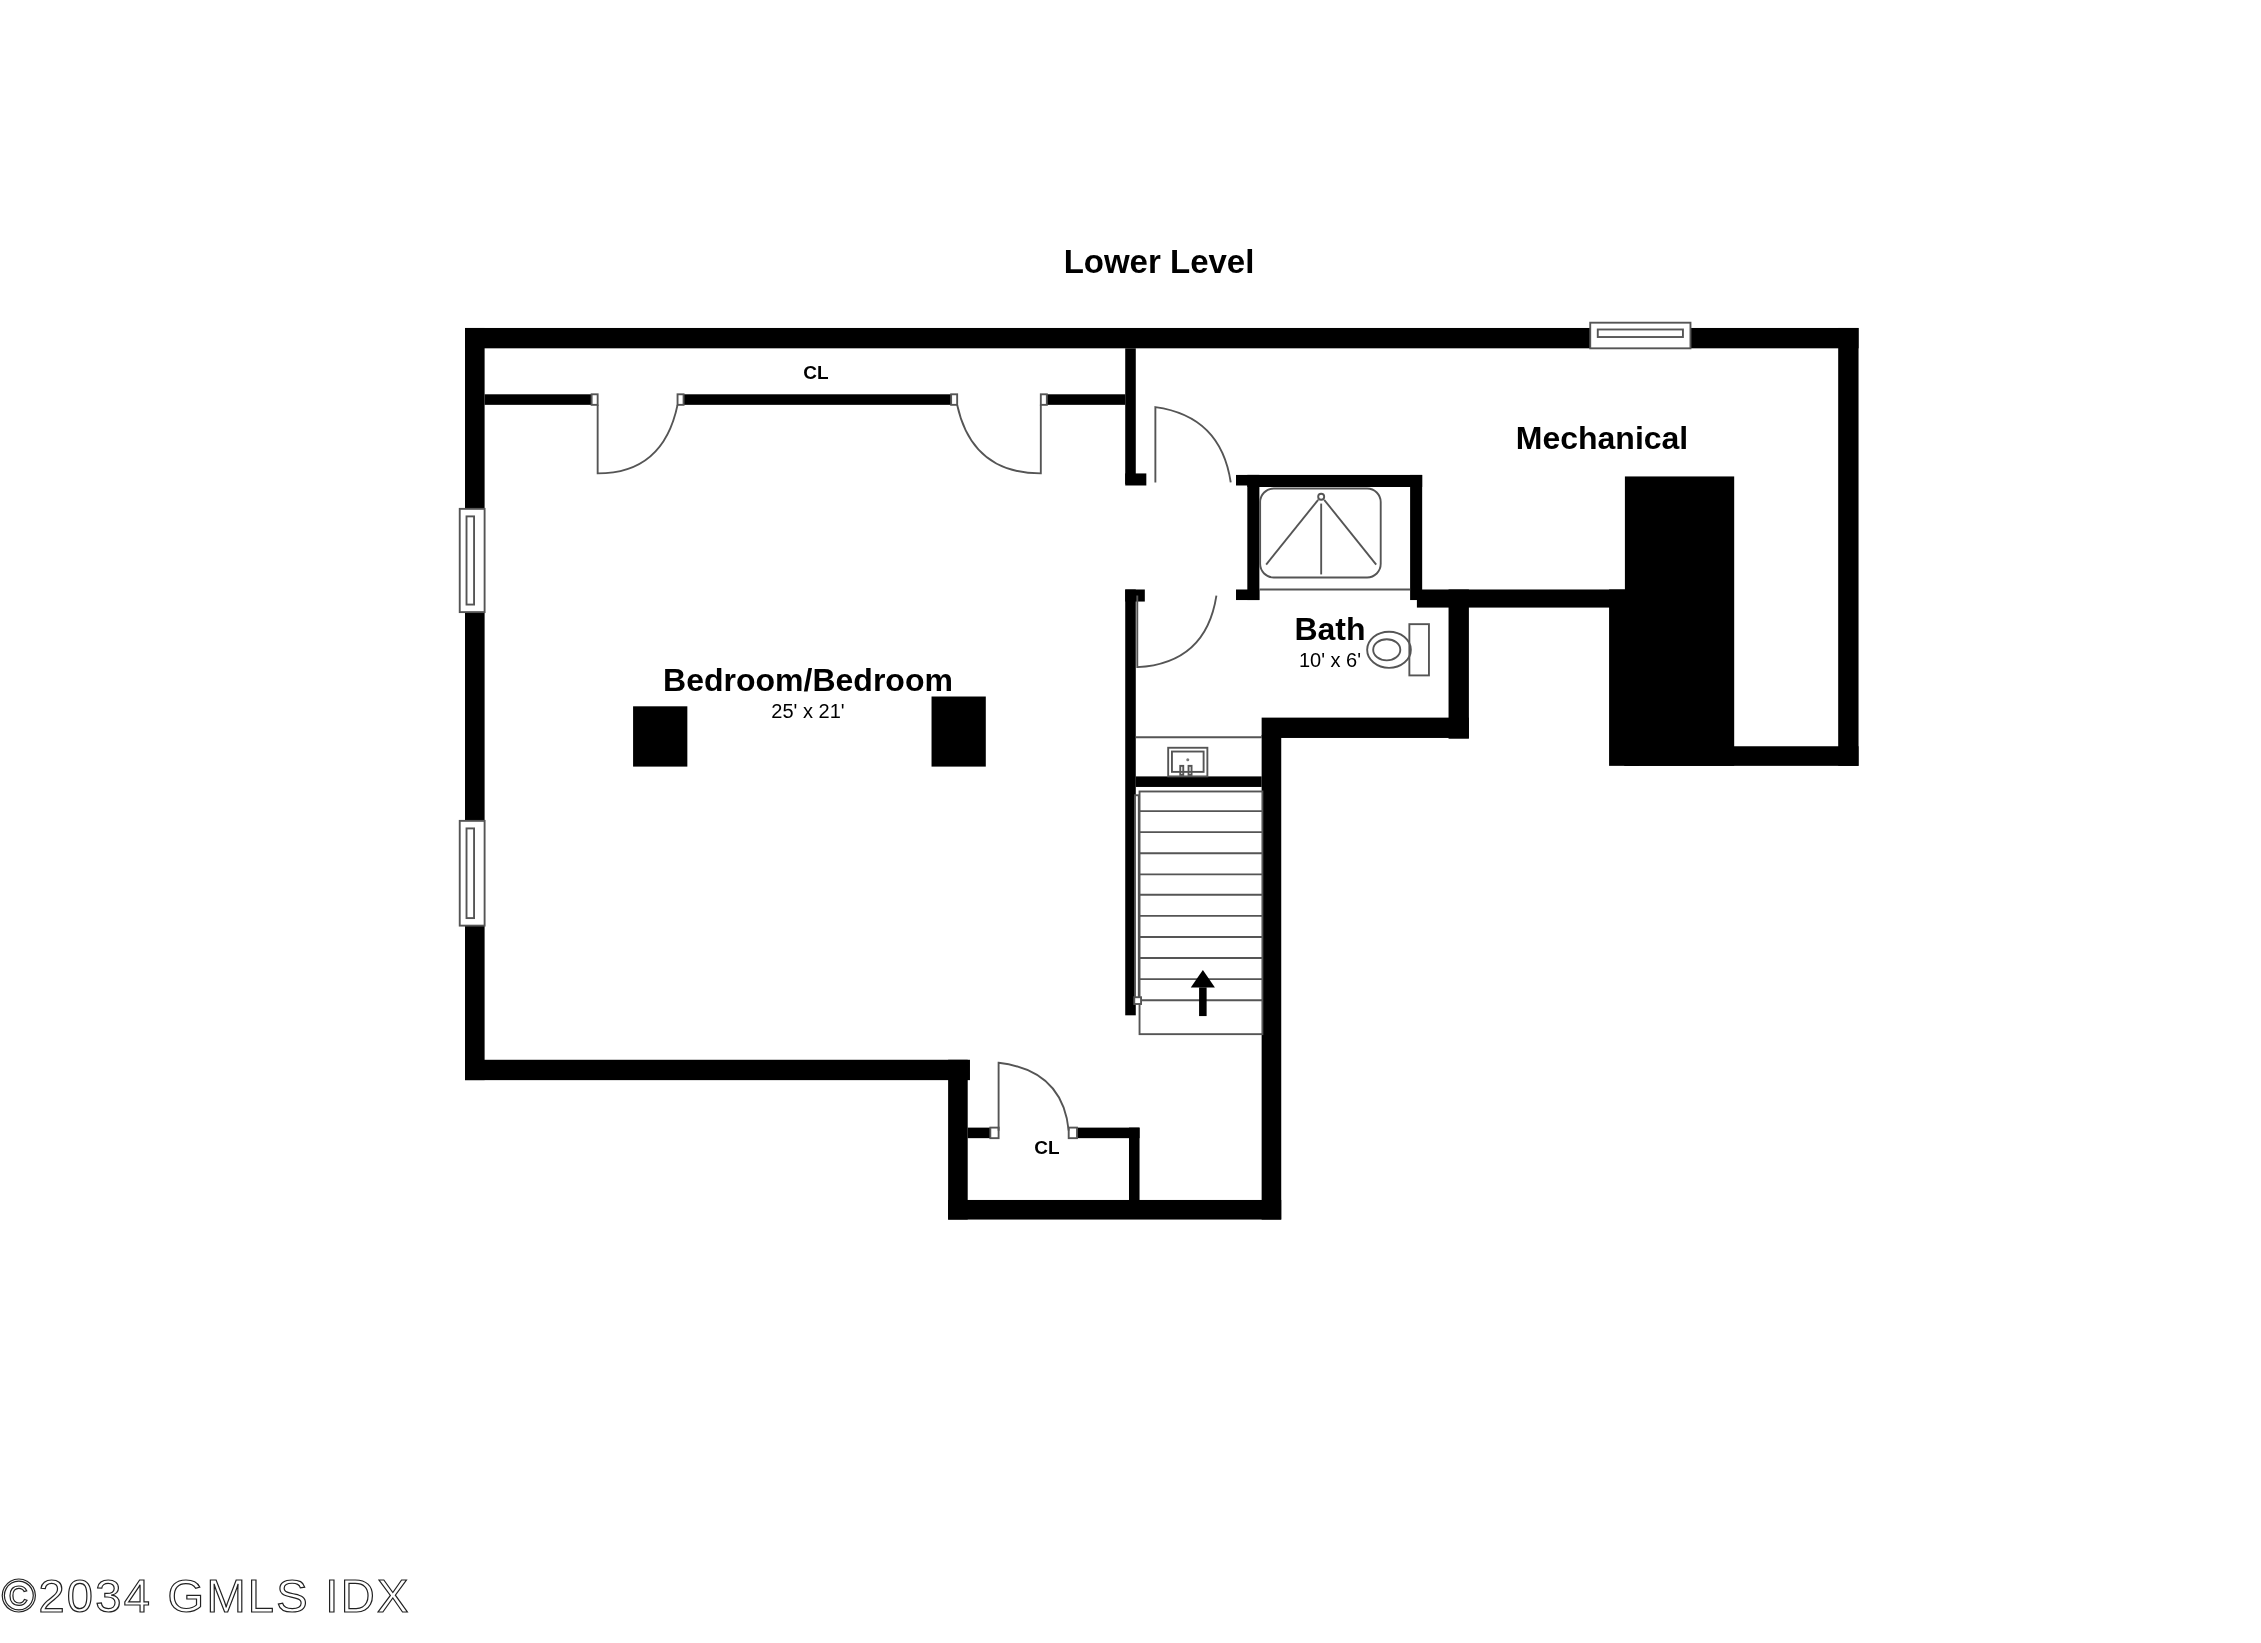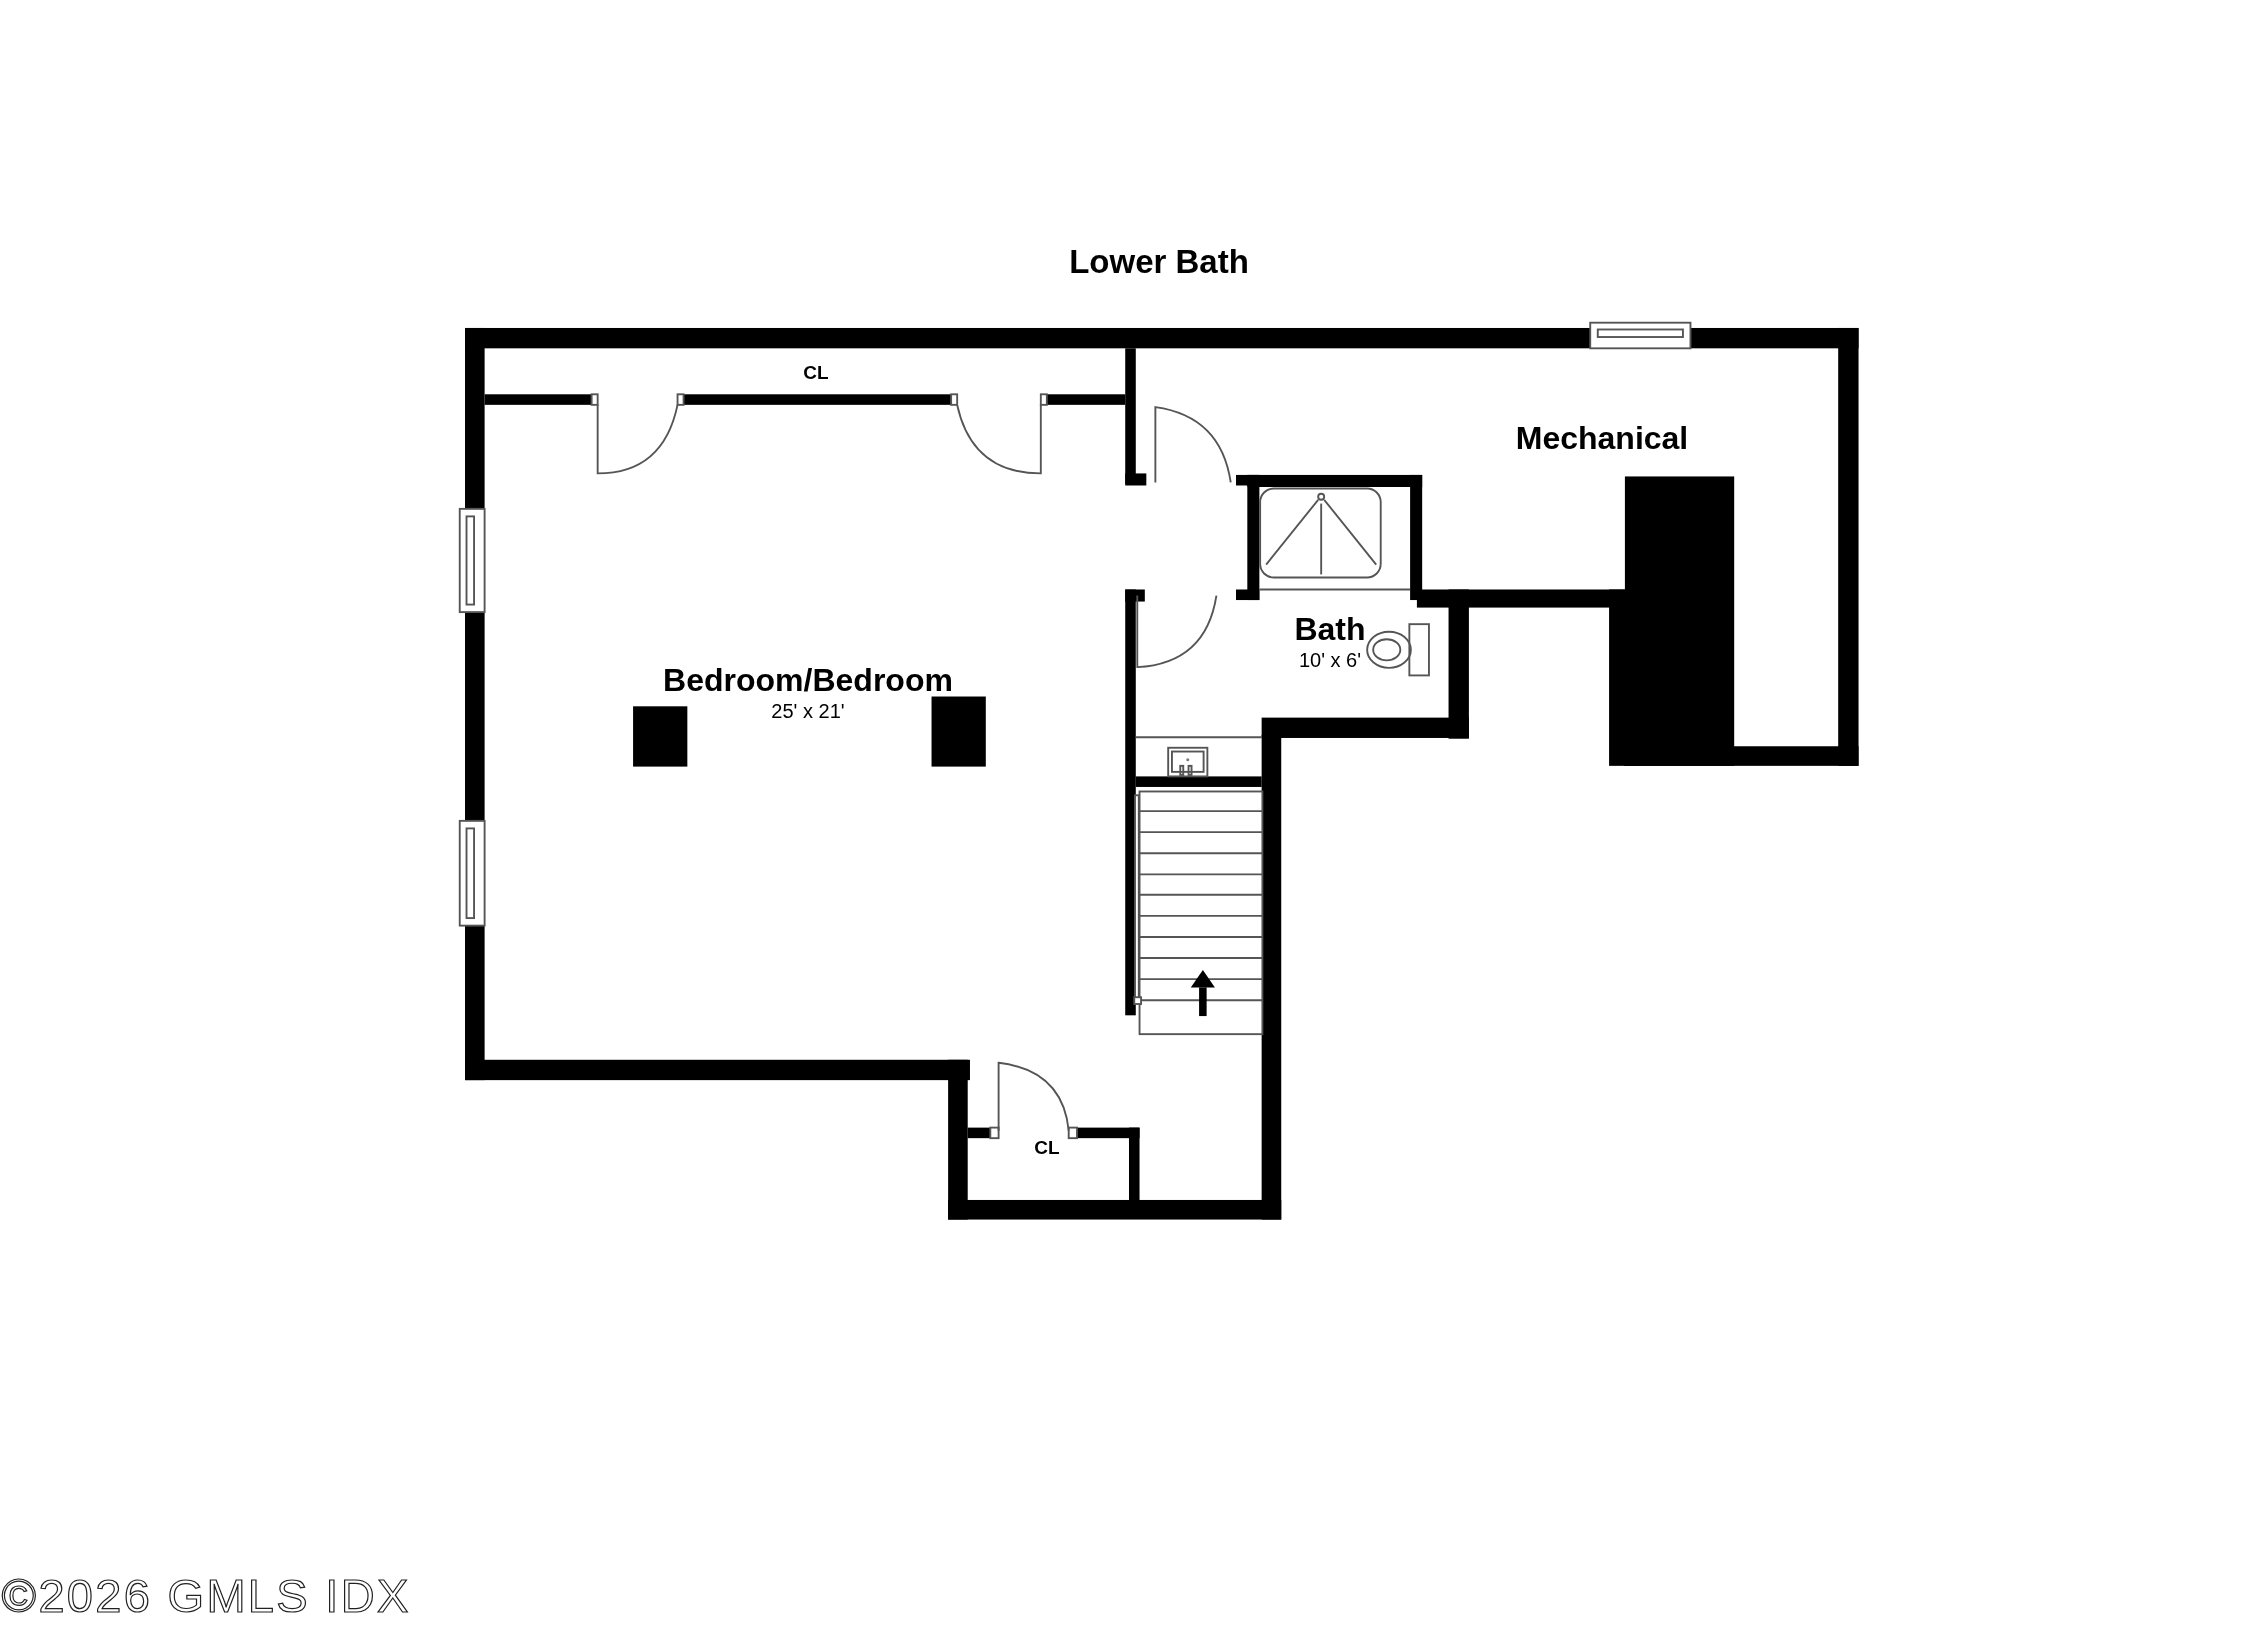--- a/index.html
+++ b/index.html
@@ -149,32 +149,32 @@
     <line class="thin" x1="1511" y1="1299" x2="1675" y2="1299"></line>
     <line class="thin" x1="1511" y1="1327" x2="1675" y2="1327"></line>
     <rect class="thin-w" x="1505" y="1323" width="9" height="9"></rect>
     <g>
       <rect x="1591" y="1310" width="10" height="38" fill="#000"></rect>
       <polygon points="1596,1287 1580,1310 1612,1310" fill="#000"></polygon>
     </g>
   </g>
 </svg>
 
-<div class="label title" style="left:1159px; top:243px;">Lower Bath</div>
+<div class="label title" style="left:1159px; top:243px;">Lower Level</div>
 
 <div class="label small-label" style="left:816px; top:362px;">CL</div>
 
 <div class="label room-name" style="left:1602px; top:421px;">Mechanical</div>
 
 <div class="label" style="left:808px; top:663px;">
   <div class="room-name">Bedroom/Bedroom</div>
   <div class="room-dim">25' x 21'</div>
 </div>
 
 <div class="label" style="left:1330px; top:612px;">
   <div class="room-name">Bath</div>
   <div class="room-dim">10' x 6'</div>
 </div>
 
 <div class="label small-label" style="left:1047px; top:1137px;">CL</div>
 
-<div class="watermark">©2026 GMLS IDX</div>
+<div class="watermark">©2034 GMLS IDX</div>
 
 
 </body></html>

